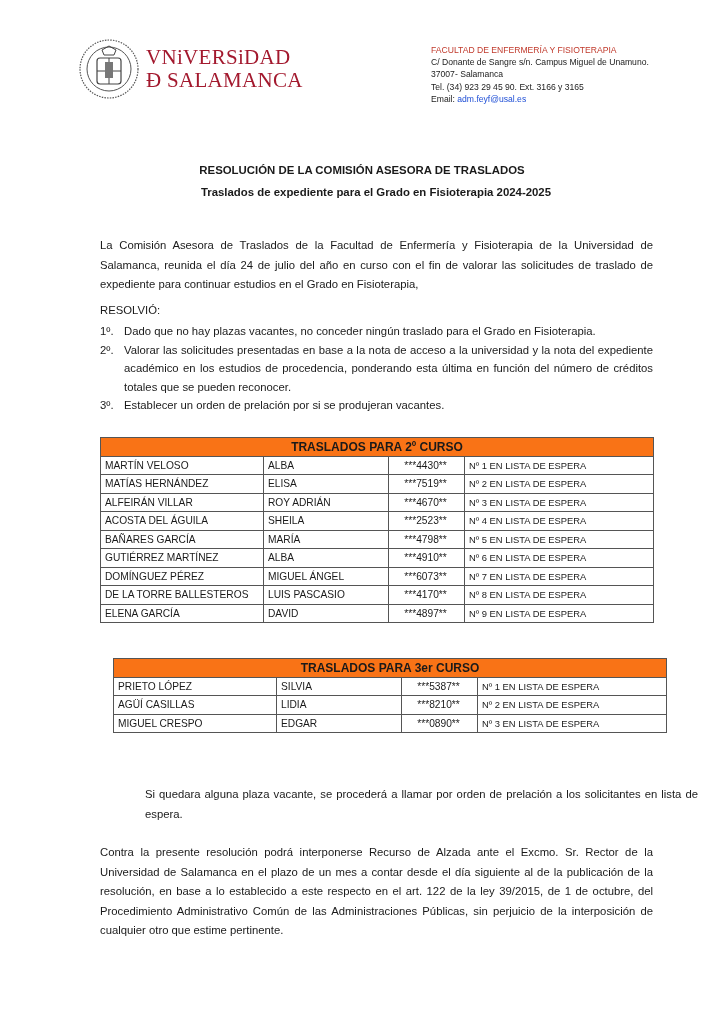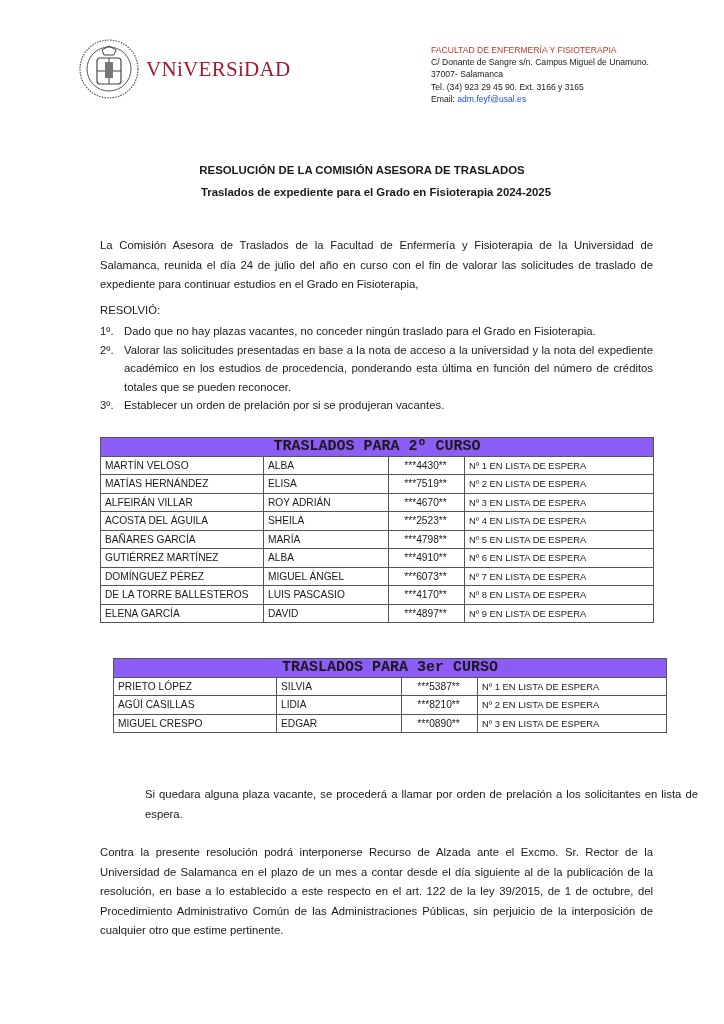--- a/index.html
+++ b/index.html
@@ -31,21 +31,21 @@
   .res-list { position: absolute; left: 100px; top: 322px; width: 553px; font-size: 11.3px;
               line-height: 18.5px; margin: 0; padding: 0; list-style: none; }
   .res-list li { display: flex; }
   .res-num { width: 24px; flex: none; }
   .res-text { flex: 1; text-align: justify; }
 
   
   table.tr { position: absolute; left: 100px; width: 554px; border-collapse: collapse;
              font-size: 10.2px; }
   table.tr td, table.tr th { border: 1px solid #555; height: 17.5px; padding: 0 4px; white-space: nowrap; }
-  table.tr th { background: #8b5cf6; font-weight: bold; text-align: center; font-size: 15px; font-family: Liberation Mono, monospace; }
+  table.tr th { background: #f97316; font-weight: bold; text-align: center; font-size: 12px; }
   .c-ap { width: 154px; }
   .c-nm { width: 116px; }
   .c-id { width: 65px; text-align: center; padding-right: 6px !important; }
   .c-st { font-size: 9.4px; }
   #table2 { top: 437px; }
   #table3 { top: 658px; margin-left: 13px; }
 
   .p-vacante { top: 785px; margin-left: 45px; }
   .p-recurso { top: 843px; }
 </style>
@@ -57,20 +57,21 @@
     <circle cx="31" cy="31" r="29" fill="none" stroke="#555" stroke-width="1.2" stroke-dasharray="1.5 1.2"></circle>
     <circle cx="31" cy="31" r="22" fill="none" stroke="#555" stroke-width="1"></circle>
     <rect x="19" y="20" width="24" height="26" rx="3" fill="none" stroke="#444" stroke-width="1.2"></rect>
     <line x1="31" y1="20" x2="31" y2="46" stroke="#444" stroke-width="1"></line>
     <line x1="19" y1="33" x2="43" y2="33" stroke="#444" stroke-width="1"></line>
     <path d="M24 12 L31 8 L38 12 L36 17 L26 17 Z" fill="none" stroke="#444" stroke-width="1"></path>
     <rect x="27" y="24" width="8" height="16" fill="#777"></rect>
   </svg>
   <div class="logo-text">
     <div>VNiVERSiDAD</div>
+    <div>Ð SALAMANCA</div>
   </div>
 </div>
 
 <div class="faculty">
   <div class="fac-name">FACULTAD DE ENFERMERÍA Y FISIOTERAPIA</div>
   <div>C/ Donante de Sangre s/n. Campus Miguel de Unamuno.</div>
   <div>37007- Salamanca</div>
   <div>Tel. (34) 923 29 45 90. Ext. 3166 y 3165</div>
   <div>
     <span>Email:</span>

